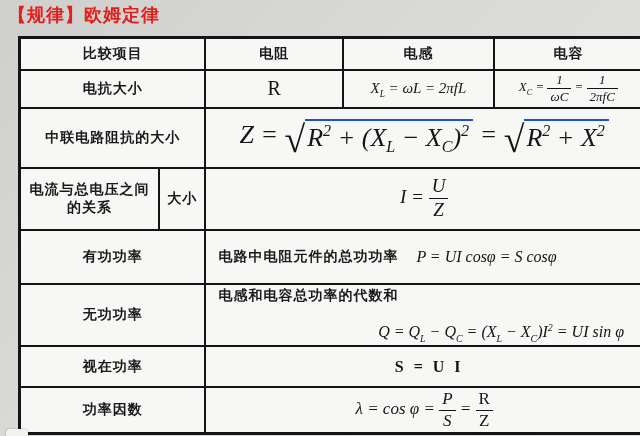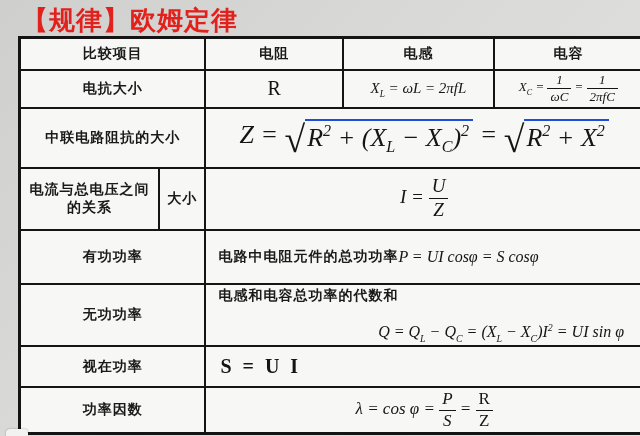--- a/index.html
+++ b/index.html
@@ -3,22 +3,22 @@
 <meta charset="utf-8">
 <style>
   * { margin:0; padding:0; box-sizing:border-box; }
   html,body { width:640px; height:436px; overflow:hidden; }
   body {
     background: linear-gradient(135deg, #cfcfcd 0%, #dadad8 45%, #e3e3e1 100%);
     font-family: "DejaVu Sans", sans-serif;
     position: relative;
   }
   .title {
-    position:absolute; left:22px; top:3px;
-    font-size:26px; font-weight:bold; color:#e2201c;
+    position:absolute; left:8px; top:3px;
+    font-size:18px; font-weight:bold; color:#e2201c;
     letter-spacing:1px;
     font-family:Liberation Mono, monospace;
   }
   table.main {
     position:absolute; left:18px; top:36px;
     border-collapse:collapse;
     background:#f7f7f5;
     table-layout:fixed;
     width:627px;
   }
@@ -43,24 +43,24 @@
   .frac .num { padding:0 3px 1px; border-bottom:1.4px solid #141414; }
   .frac .den { padding:1px 3px 0;text-align:center; }
   
   .sqrt { display:inline-flex; align-items:stretch; vertical-align:middle; }
   .sqrt .rad { font-style:normal; font-size:1.45em; line-height:1; align-self:flex-end; transform:translateY(2px); }
   .sqrt .bar { border-top:2px solid #1d4ed8; padding:1px 4px 0 2px; white-space:nowrap; }
   .r-val { font-family:"Liberation Serif", serif; font-size:20px; font-weight:normal; }
   .small-math { font-size:13px; }
   .big-math { font-size:26px; }
   .mid-math { font-size:19px; }
-  .active-row-content { display:flex; align-items:flex-start; padding-left:8px; }
+  .active-row-content { display:flex; align-items:flex-start; gap:18px; padding-left:8px; }
   .reactive-desc { display:block; text-align:left; padding-left:8px; }
   .reactive-formula { display:block; text-align:right; padding-right:14px; margin-top:17px; }
-  .apparent { font-family:"Liberation Serif", serif; font-weight:bold; font-size:20px; letter-spacing:3px; padding-left:10px; text-align:left; display:block; font-style:normal; }
+  .apparent { font-family:"Liberation Serif", serif; font-weight:bold; font-size:16px; letter-spacing:3px; padding-left:10px; text-align:center; display:block; font-style:normal; }
   .upright { font-style:normal; }
   .corner-chip {
     position:absolute; left:6px; bottom:-3px; width:22px; height:10px;
     background:#f2f2f0; border-radius:4px; box-shadow:0 0 2px rgba(0,0,0,.35);
   }
 </style>
 </head>
 <body>
 
 <div class="title">【规律】欧姆定律</div>

